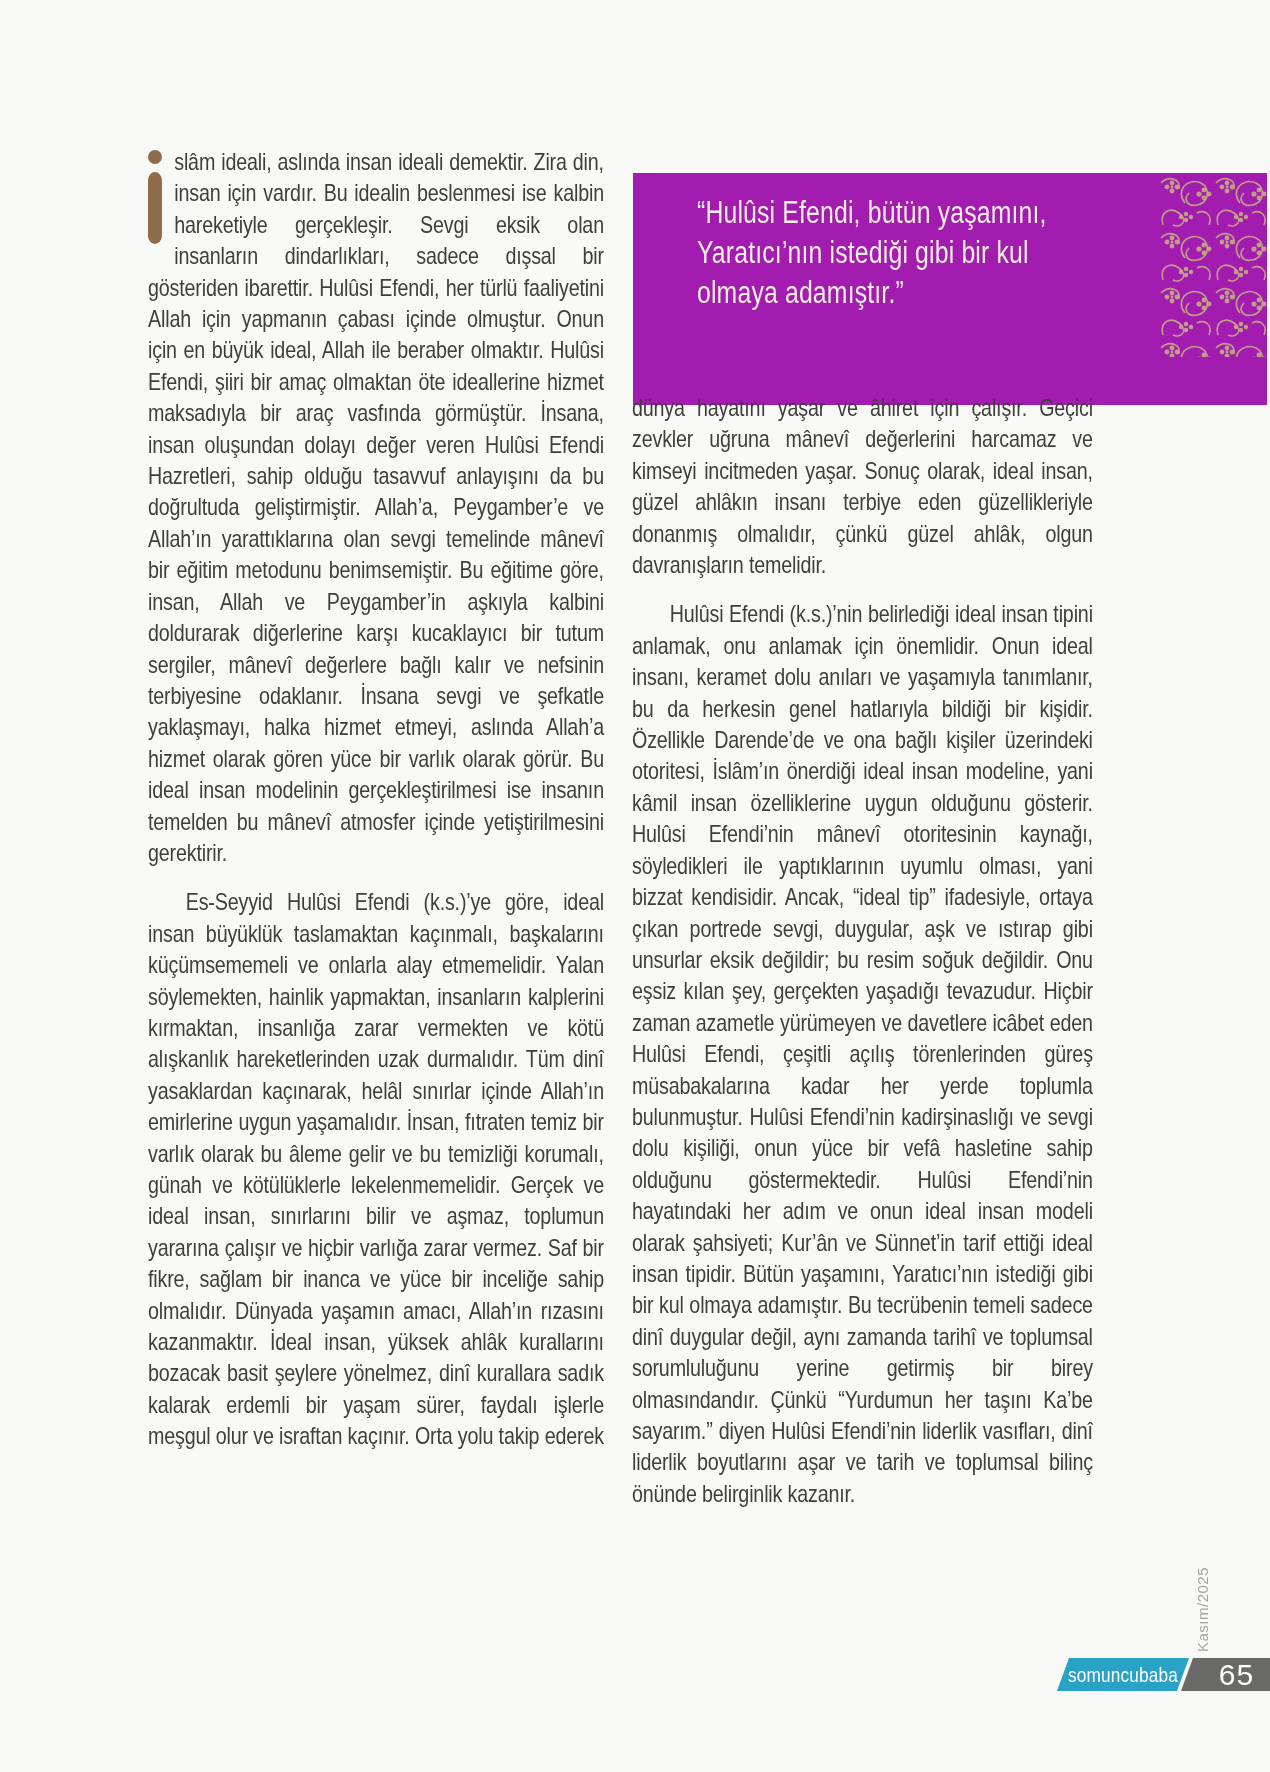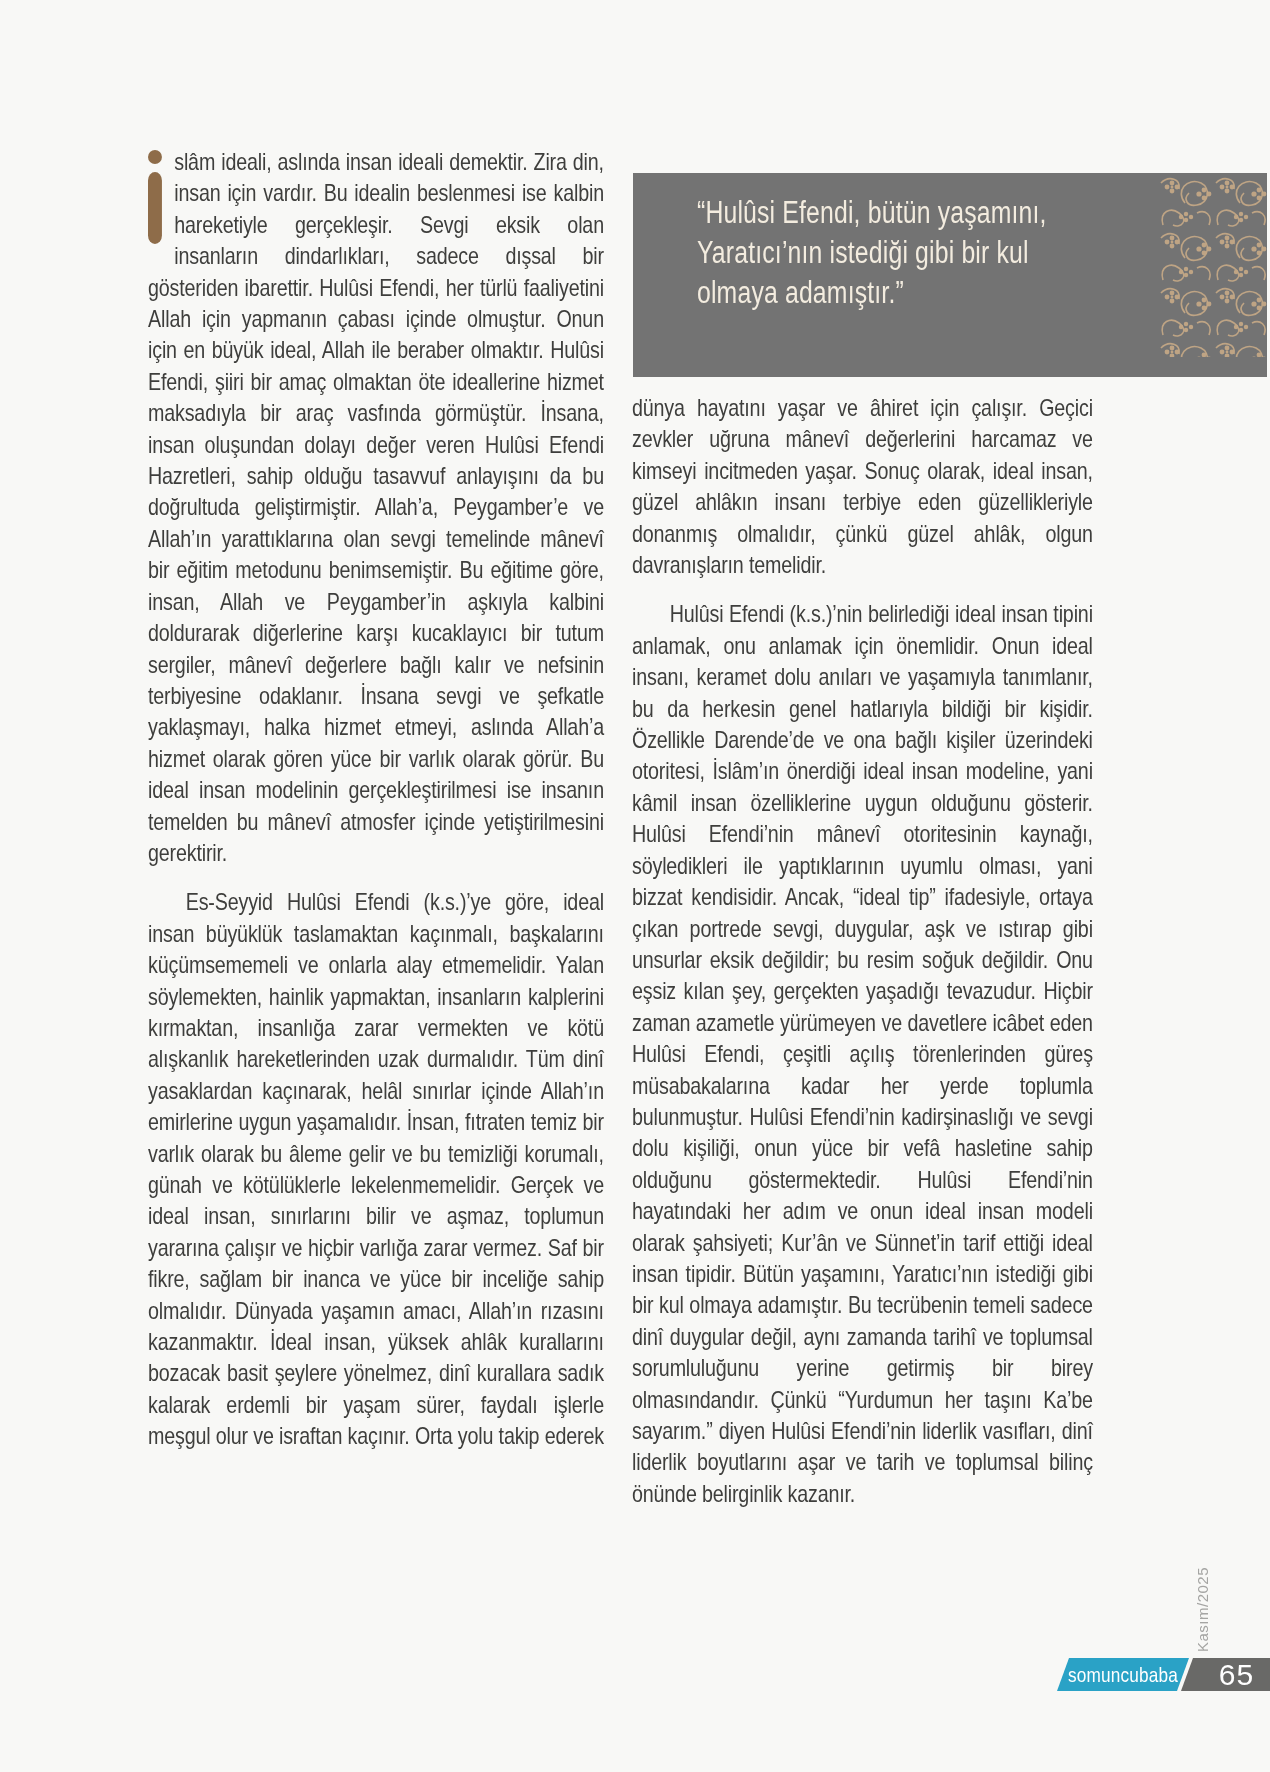--- a/index.html
+++ b/index.html
@@ -44,22 +44,22 @@
     position:absolute;top:24px;left:0;
     width:17px;height:72px;
     border-radius:9px;
     background:#8e6c49;
   }
 
   
   .quote-box{
     position:absolute;
     left:633px;top:173px;
-    width:634px;height:204px;
-    background:#737373;
+    width:634px;height:232px;
+    background:#a21caf;
   }
   .quote-text{
     position:absolute;
     left:64px;top:20px;
     width:650px;
     transform:scaleX(0.80);
     transform-origin:left top;
     color:#f3ecdf;
     font-size:31px;
     line-height:40px;

